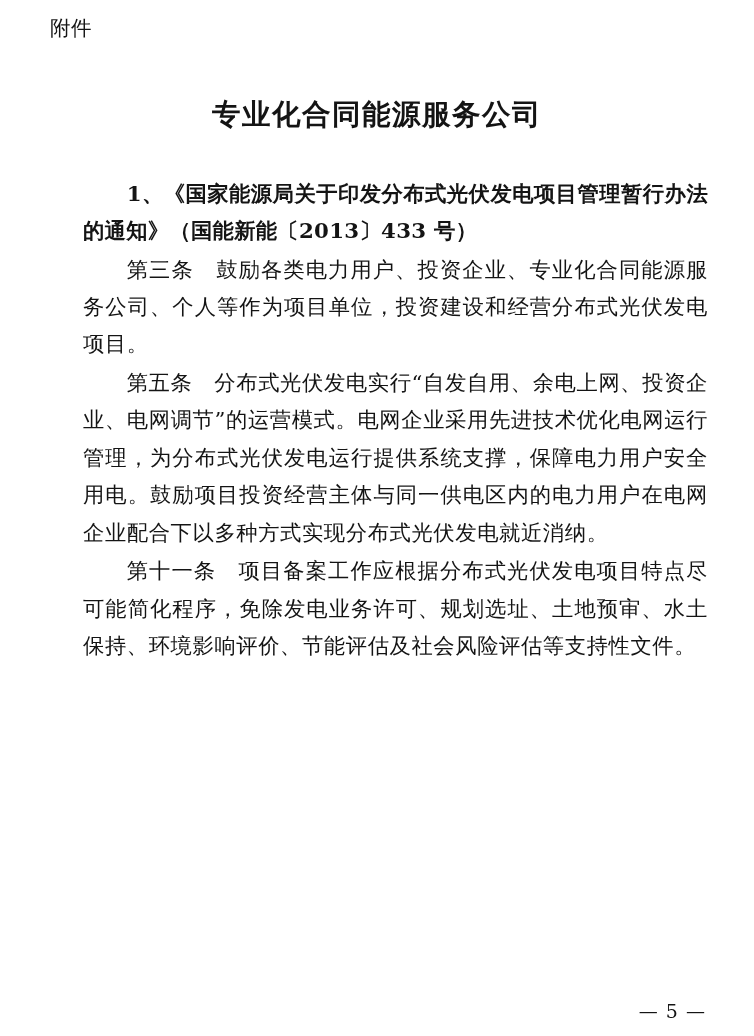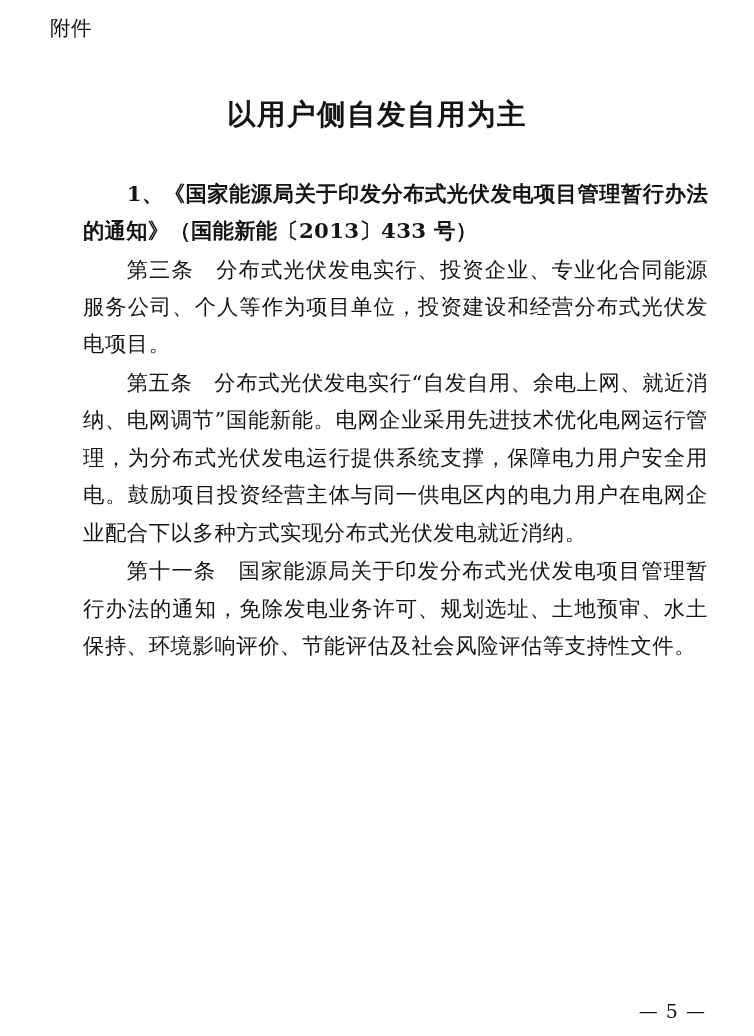--- a/index.html
+++ b/index.html
@@ -65,30 +65,30 @@
     letter-spacing: 1px;
   }
 </style>
 </head>
 <body>
 
 <div class="page">
 
   <div class="attachment-label">附件</div>
 
-  <h1 class="doc-title">以用户侧自发自用为主</h1>
+  <h1 class="doc-title">专业化合同能源服务公司</h1>
 
   <div class="body-block">
 
     <p class="para bold-head">1、《国家能源局关于印发分布式光伏发电项目管理暂行办法的通知》（国能新能〔2013〕433 号）</p>
 
 
-    <p class="para indent">第三条　分布式光伏发电实行、投资企业、专业化合同能源服务公司、个人等作为项目单位，投资建设和经营分布式光伏发电项目。</p>
+    <p class="para indent">第三条　鼓励各类电力用户、投资企业、专业化合同能源服务公司、个人等作为项目单位，投资建设和经营分布式光伏发电项目。</p>
 
-    <p class="para indent">第五条　分布式光伏发电实行“自发自用、余电上网、就近消纳、电网调节”国能新能。电网企业采用先进技术优化电网运行管理，为分布式光伏发电运行提供系统支撑，保障电力用户安全用电。鼓励项目投资经营主体与同一供电区内的电力用户在电网企业配合下以多种方式实现分布式光伏发电就近消纳。</p>
+    <p class="para indent">第五条　分布式光伏发电实行“自发自用、余电上网、投资企业、电网调节”的运营模式。电网企业采用先进技术优化电网运行管理，为分布式光伏发电运行提供系统支撑，保障电力用户安全用电。鼓励项目投资经营主体与同一供电区内的电力用户在电网企业配合下以多种方式实现分布式光伏发电就近消纳。</p>
 
-    <p class="para indent">第十一条　国家能源局关于印发分布式光伏发电项目管理暂行办法的通知，免除发电业务许可、规划选址、土地预审、水土保持、环境影响评价、节能评估及社会风险评估等支持性文件。</p>
+    <p class="para indent">第十一条　项目备案工作应根据分布式光伏发电项目特点尽可能简化程序，免除发电业务许可、规划选址、土地预审、水土保持、环境影响评价、节能评估及社会风险评估等支持性文件。</p>
 
   </div>
 
   <div class="page-number">— 5 —</div>
 
 </div>
 
 </body></html>

